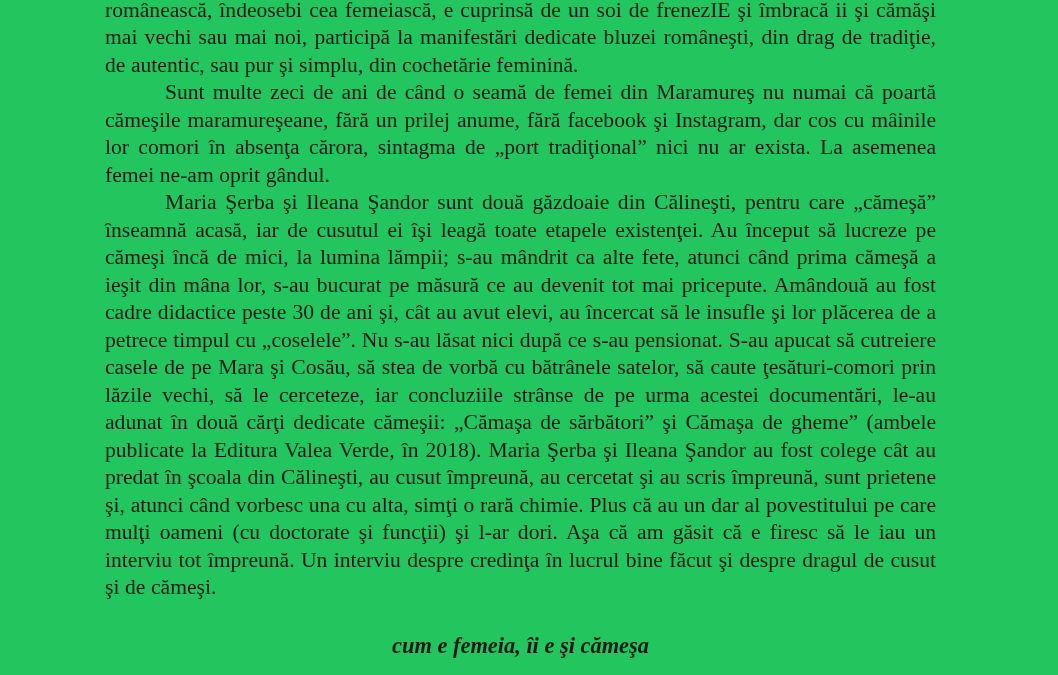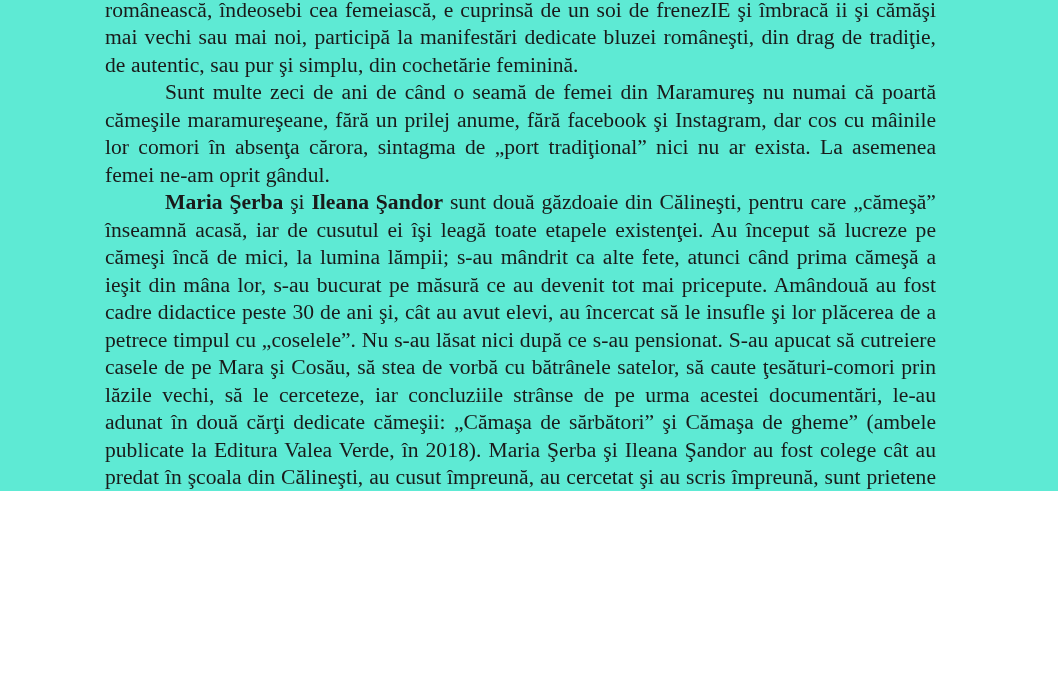--- a/index.html
+++ b/index.html
@@ -10,22 +10,22 @@
   body {
     width: 1058px;
     height: 675px;
     overflow: hidden;
     font-family: "Liberation Serif", "DejaVu Serif", serif;
     color: #1a1a1a;
   }
   .page {
     position: relative;
     width: 1058px;
-    height: 491px;
-    background: #5eead4;
+    height: 675px;
+    background: #22c55e;
     overflow: hidden;
   }
   .text-column {
     position: absolute;
     left: 105px;
     top: -3px;
     width: 831px;
   }
   p.body-par {
     margin: 0;
@@ -35,21 +35,21 @@
     font-size: 21.6px;
     line-height: 27.48px;
     text-indent: 60px;
     hyphens: none;
     word-spacing: 0.2px;
   }
   p.no-indent {
     text-indent: 0;
   }
   .bold-name {
-    font-weight: bold;
+    font-weight: normal;
   }
   .heading-block {
     position: absolute;
     left: 105px;
     top: 632px;
     width: 831px;
     text-align: center;
   }
   .heading-line {
     font-size: 22.4px;

